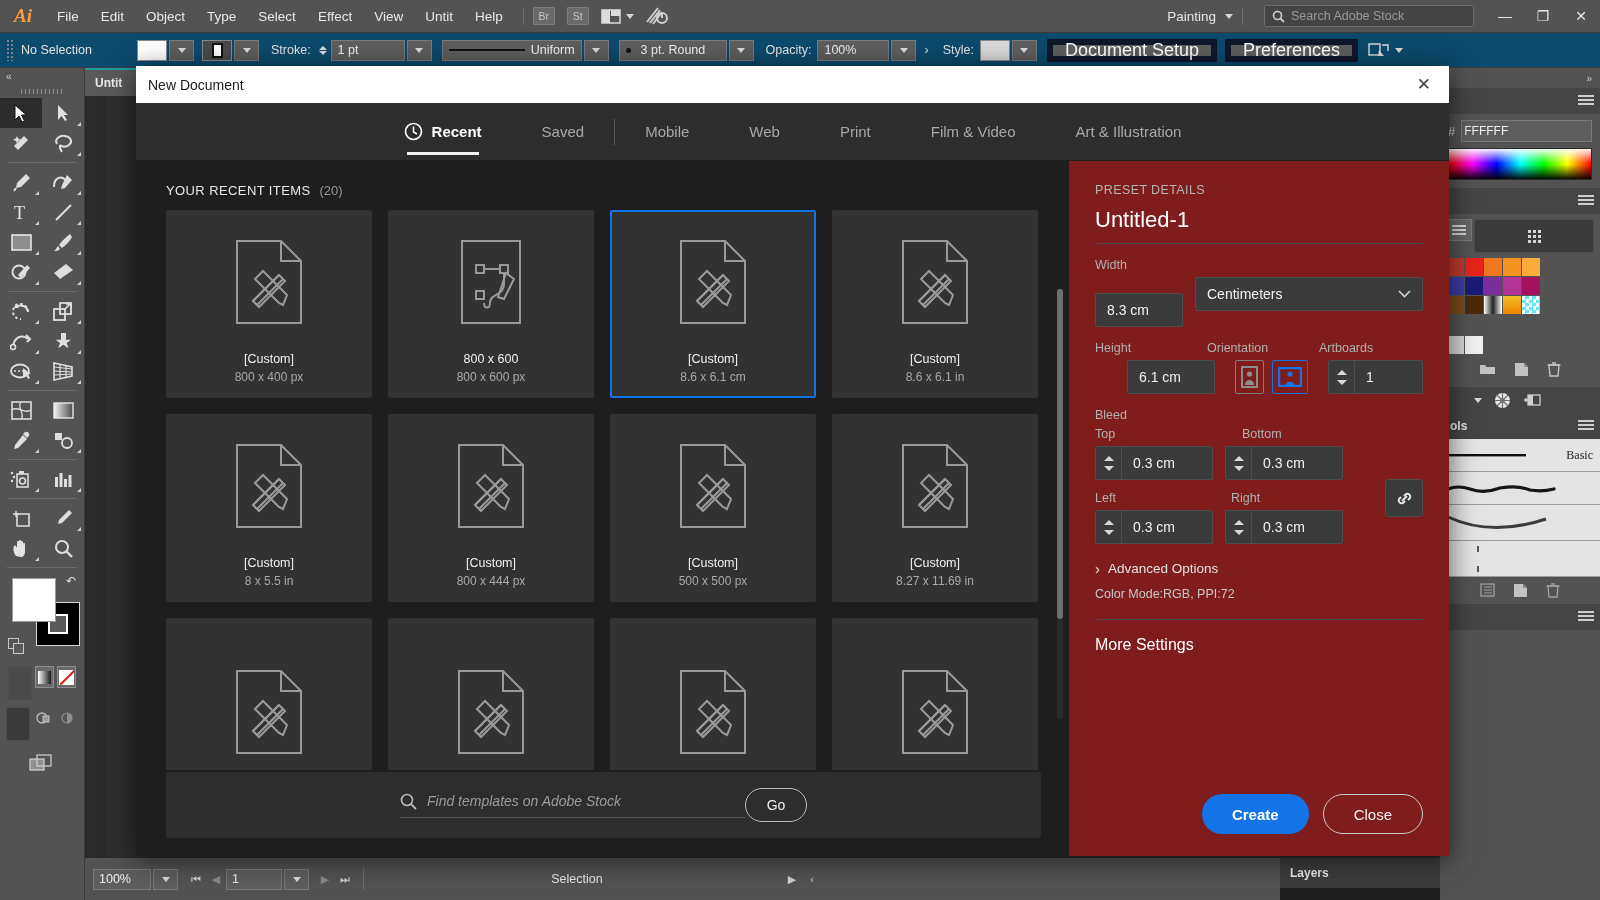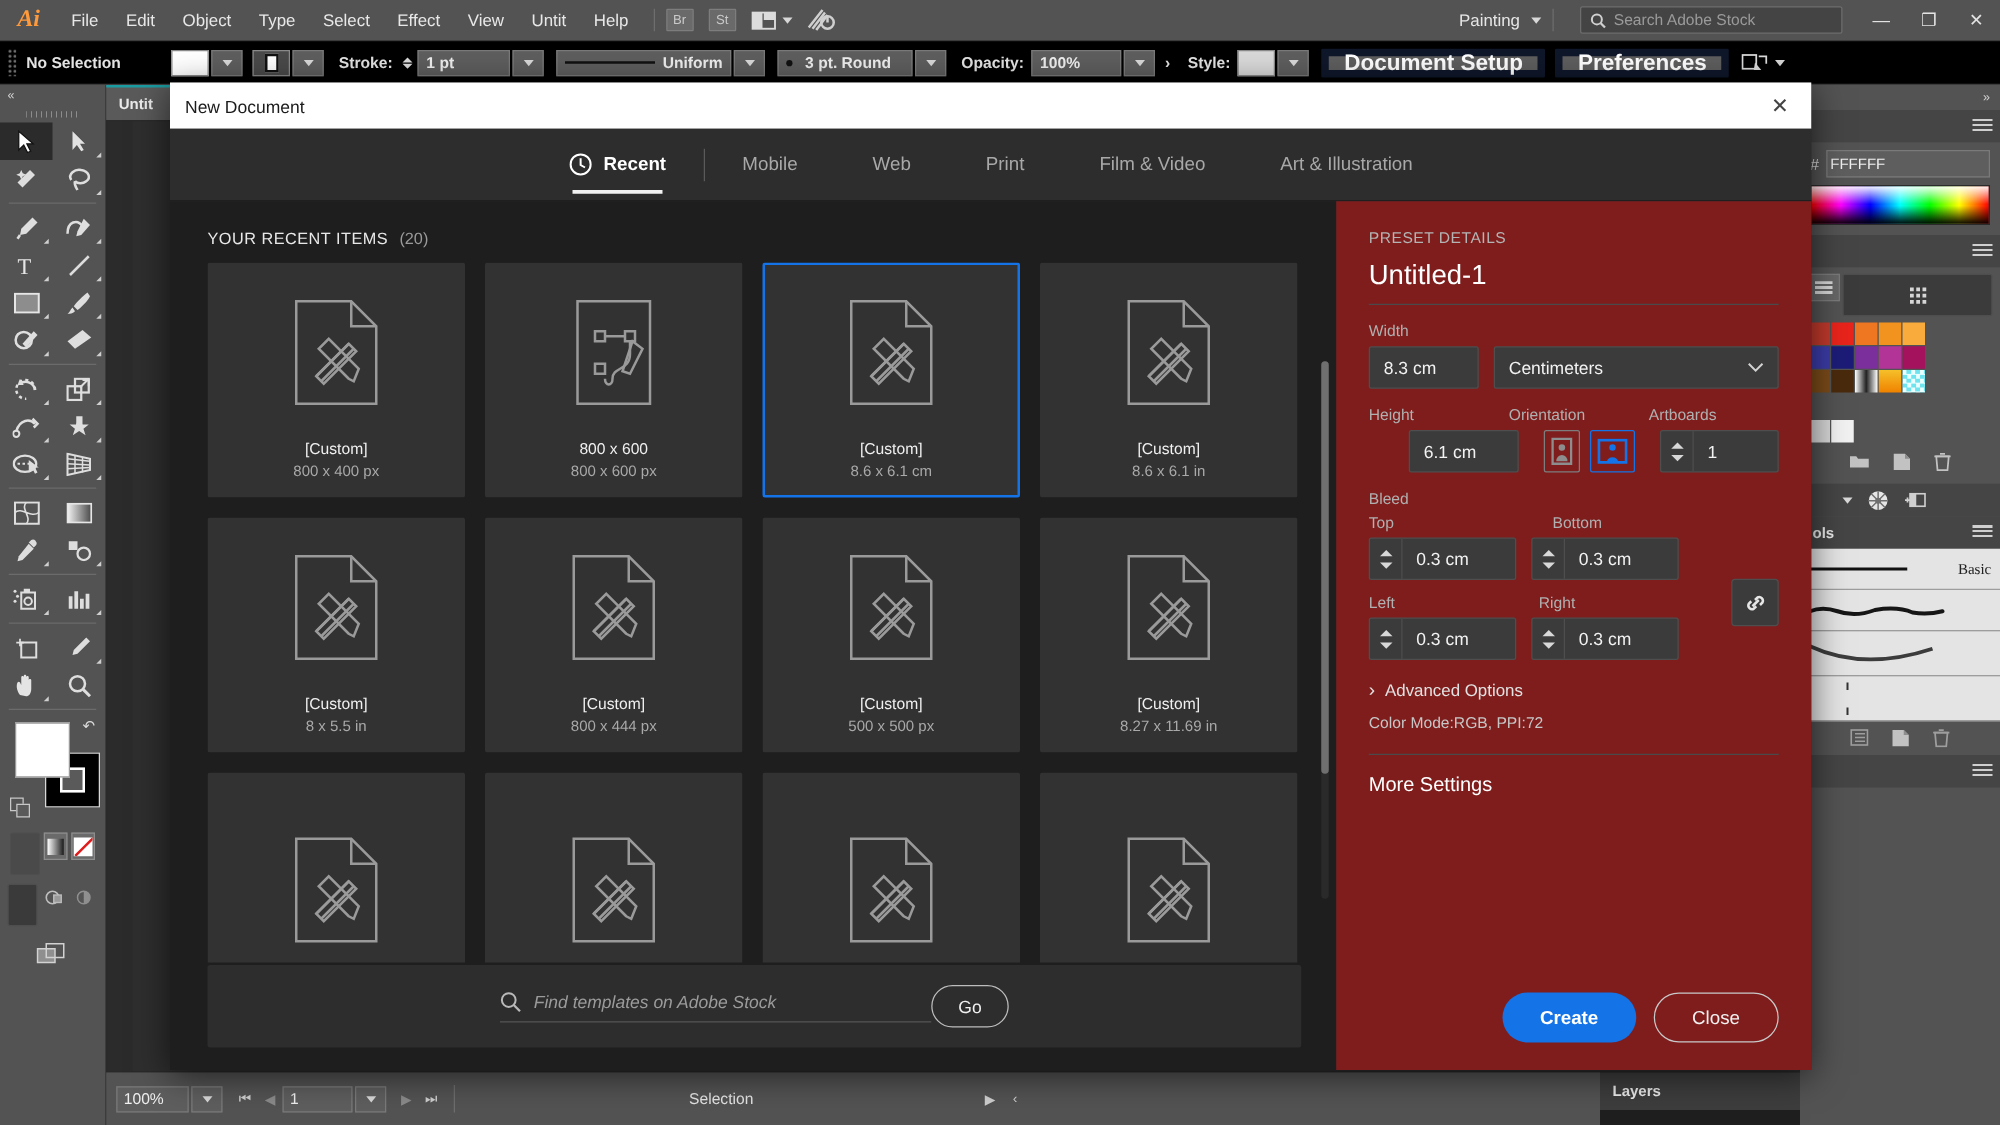--- a/index.html
+++ b/index.html
@@ -40,22 +40,22 @@
     width:210px; height:22px; background:#444; border:1px solid #6d6d6d; border-radius:2px;
     display:flex; align-items:center; padding:0 7px; gap:6px; margin:0 12px;
   }
   .stock-search span.ph { color:#9a9a9a; font-size:12.5px; }
   .win-btns { display:flex; height:33px; }
   .win-btn { width:38px; height:33px; display:flex;align-items:center;justify-content:center;color:#e3e3e3;font-size:14px; }
 
   
   .optbar {
     position:absolute; left:0; top:33px; width:1600px; height:35px;
-    background:#000000; display:flex; align-items:center; padding-left:6px;
-    border-bottom:1px solid #3c3c3c; font-size:12.5px; color:#e6e6e6;font-weight:bold;
+    background:#0c4a6e; display:flex; align-items:center; padding-left:6px;
+    border-bottom:1px solid #3c3c3c; font-size:12.5px; color:#e6e6e6;
   }
   .grip { width:7px;height:22px;margin-right:6px;
     background:radial-gradient(circle,#8b8b8b 1px,transparent 1.2px) 0 0/4px 4px; opacity:.85; }
   .opt-label { color:#e3e3e3; margin:0 6px 0 2px; white-space:nowrap; }
   .swatchbox { width:30px; height:21px; border:1px solid #8a8a8a; background:#fff; }
   .swatchbox.strokebox { background:#4a4a4a; display:flex;align-items:center;justify-content:center; }
   .swatchbox.strokebox i { display:block; width:11px;height:15px;background:#fff;border:2px solid #111; }
   .dd {
     width:25px;height:21px;border:1px solid #7a7a7a;background:#5e5e5e;
     display:flex;align-items:center;justify-content:center;margin-left:2px;
@@ -809,20 +809,23 @@
     </div>
 
     <div class="dlg-tabs">
       <div class="dlg-tab active">
         <svg width="19" height="19" viewBox="0 0 19 19">
             <circle cx="9.5" cy="9.5" r="8" fill="none" stroke="#fff" stroke-width="1.6"></circle>
             <path d="M9.5 4.5 v5.5 l3.5 2" stroke="#fff" stroke-width="1.6" fill="none"></path>
           </svg>
         <span>Recent</span>
       </div>
+      <div class="dlg-tab">
+        <span>Saved</span>
+      </div>
       <div class="tab-div"></div>
       <div class="dlg-tab">
         <span>Mobile</span>
       </div>
       <div class="dlg-tab">
         <span>Web</span>
       </div>
       <div class="dlg-tab">
         <span>Print</span>
       </div>
@@ -1024,21 +1027,21 @@
         </div>
       </div>
 
       <div class="dlg-right">
         <div class="pd-hdr">PRESET DETAILS</div>
         <div class="pd-name">Untitled-1</div>
         <div class="pd-rule"></div>
 
         <div class="pd-lab">Width</div>
         <div class="row" style="margin-bottom:14px;">
-          <div class="inp" style="width:88px;">8.3 cm</div>
+          <div class="inp" style="width:88px;margin-top:16px;">8.3 cm</div>
           <div class="sel">
             <span>Centimeters</span>
             <span class="cv">
               <svg width="13" height="8" viewBox="0 0 13 8">
                   <path d="M1 1 L6.5 6.5 L12 1" fill="none" stroke="#d2d2d2" stroke-width="1.6"></path>
                 </svg>
             </span>
           </div>
         </div>
 

